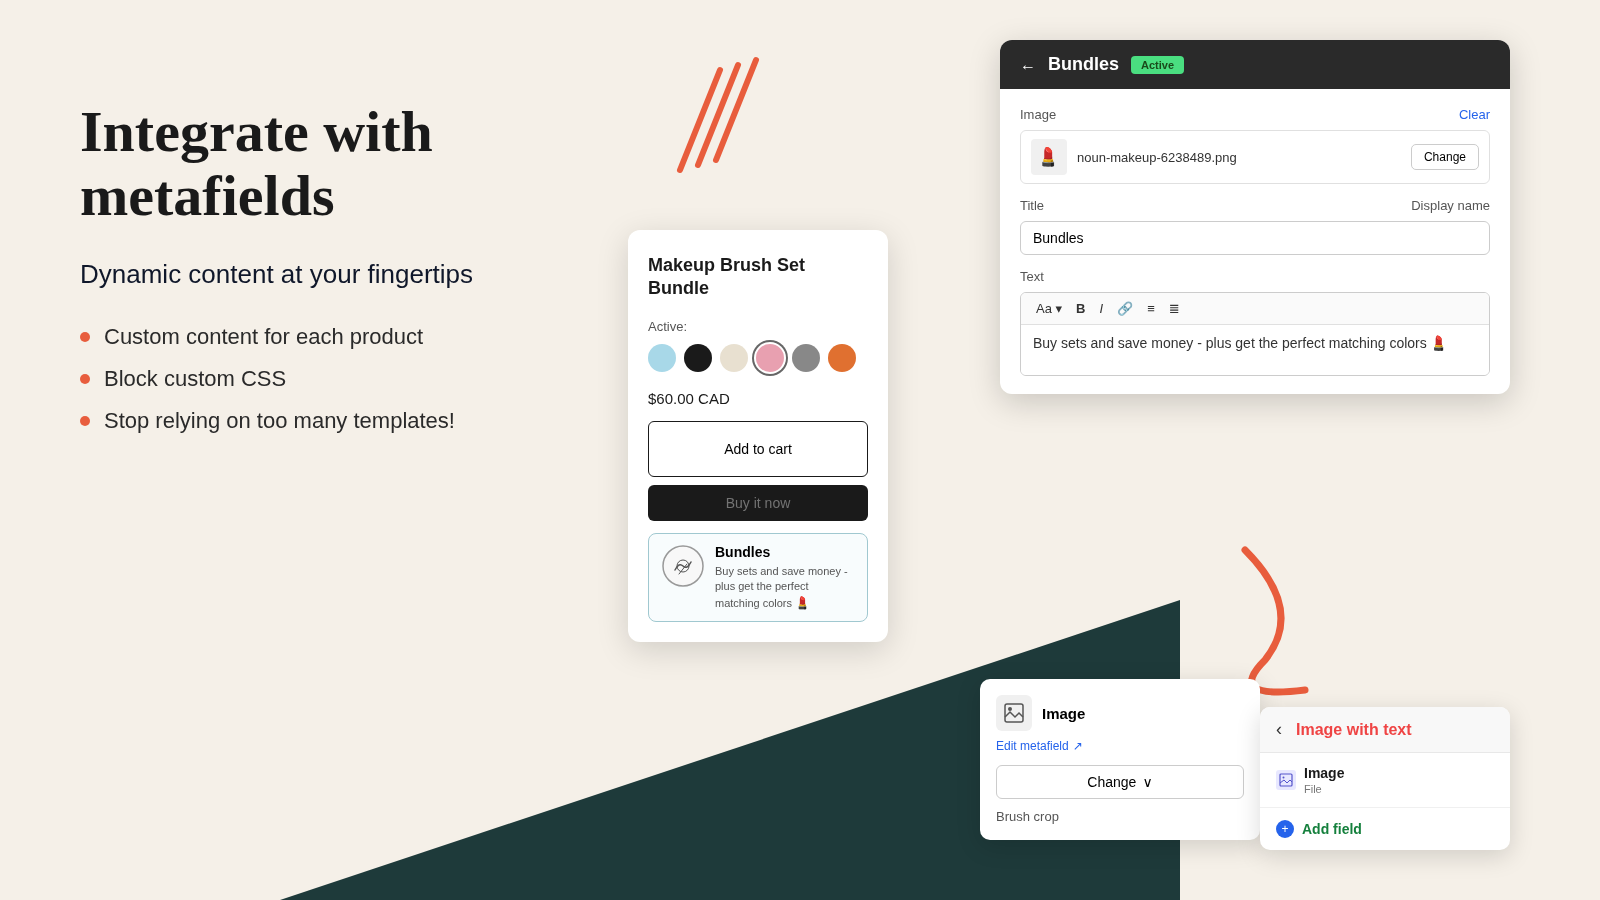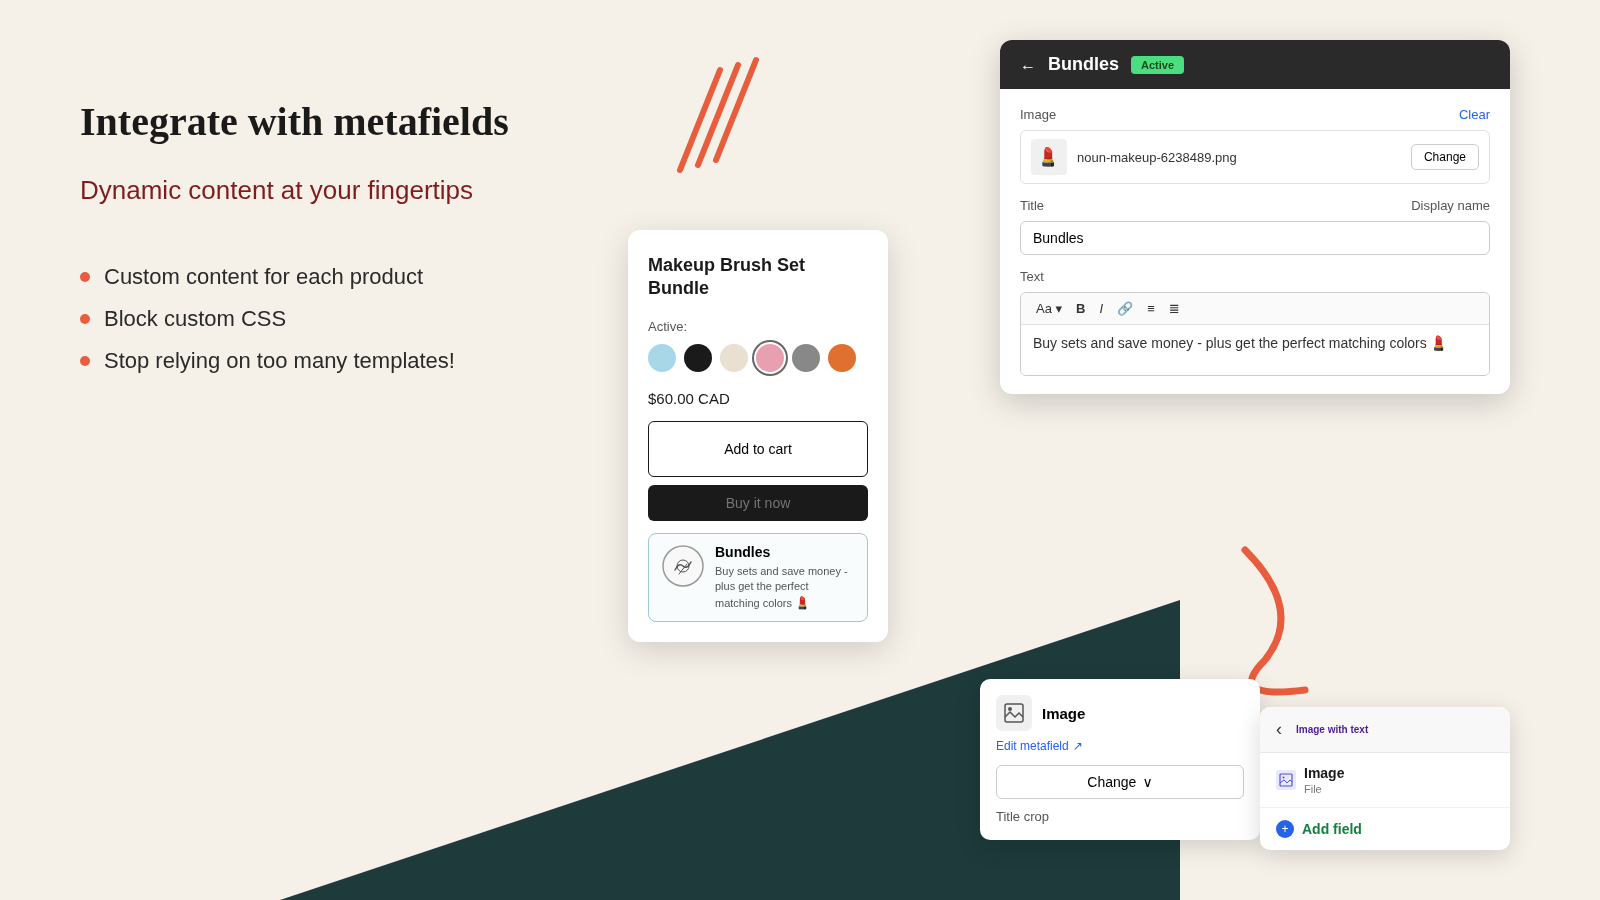--- a/index.html
+++ b/index.html
@@ -40,33 +40,33 @@
     }
 
     .left-panel {
       position: absolute;
       left: 80px;
       top: 100px;
       width: 560px;
     }
 
     .main-title {
-      font-size: 40px;
+      font-size: 58px;
       font-weight: 900;
       color: #1a1a1a;
       line-height: 1.1;
       margin-bottom: 28px;
       font-family: Georgia, serif;
     }
 
     .subtitle {
       font-size: 26px;
-      color: #7f1d1d;
+      color: #0f172a;
       line-height: 1.4;
-      margin-bottom: 56px;
+      margin-bottom: 32px;
     }
 
     .bullet-list {
       list-style: none;
     }
 
     .bullet-list li {
       font-size: 22px;
       color: #2a2a2a;
       margin-bottom: 16px;
@@ -415,23 +415,23 @@
       display: flex;
       align-items: center;
       gap: 8px;
       padding: 12px 16px;
       background: #f8f8f8;
       border-bottom: 1px solid #e8e8e8;
       cursor: pointer;
     }
 
     .dropdown-header-text {
-      font-size: 10px;
+      font-size: 16px;
       font-weight: 600;
-      color: #4c1d95;
+      color: #ef4444;
       padding-left: 6px;
     }
 
     .dropdown-item {
       padding: 12px 16px;
       border-bottom: 1px solid #f0f0f0;
     }
 
     .dropdown-item-title {
       font-size: 14px;
@@ -618,21 +618,21 @@
     <span class="image-panel-title">Image</span>
   </div>
   <div class="edit-metafield">
     <span>Edit metafield</span>
     <span>↗</span>
   </div>
   <button class="change-btn-large">
     <span>Change</span>
     <span>∨</span>
   </button>
-  <div class="image-crop-label">Title crop</div>
+  <div class="image-crop-label">Brush crop</div>
 </div>
 
 <div class="dropdown-panel">
   <div class="dropdown-header">
     <span style="font-size:18px;color:#333;">‹</span>
     <span class="dropdown-header-text">Image with text</span>
   </div>
   <div class="dropdown-item">
     <div style="display:flex;align-items:center;gap:8px;">
       <div style="width:20px;height:20px;background:#e8e8ff;border-radius:3px;display:flex;align-items:center;justify-content:center;">

